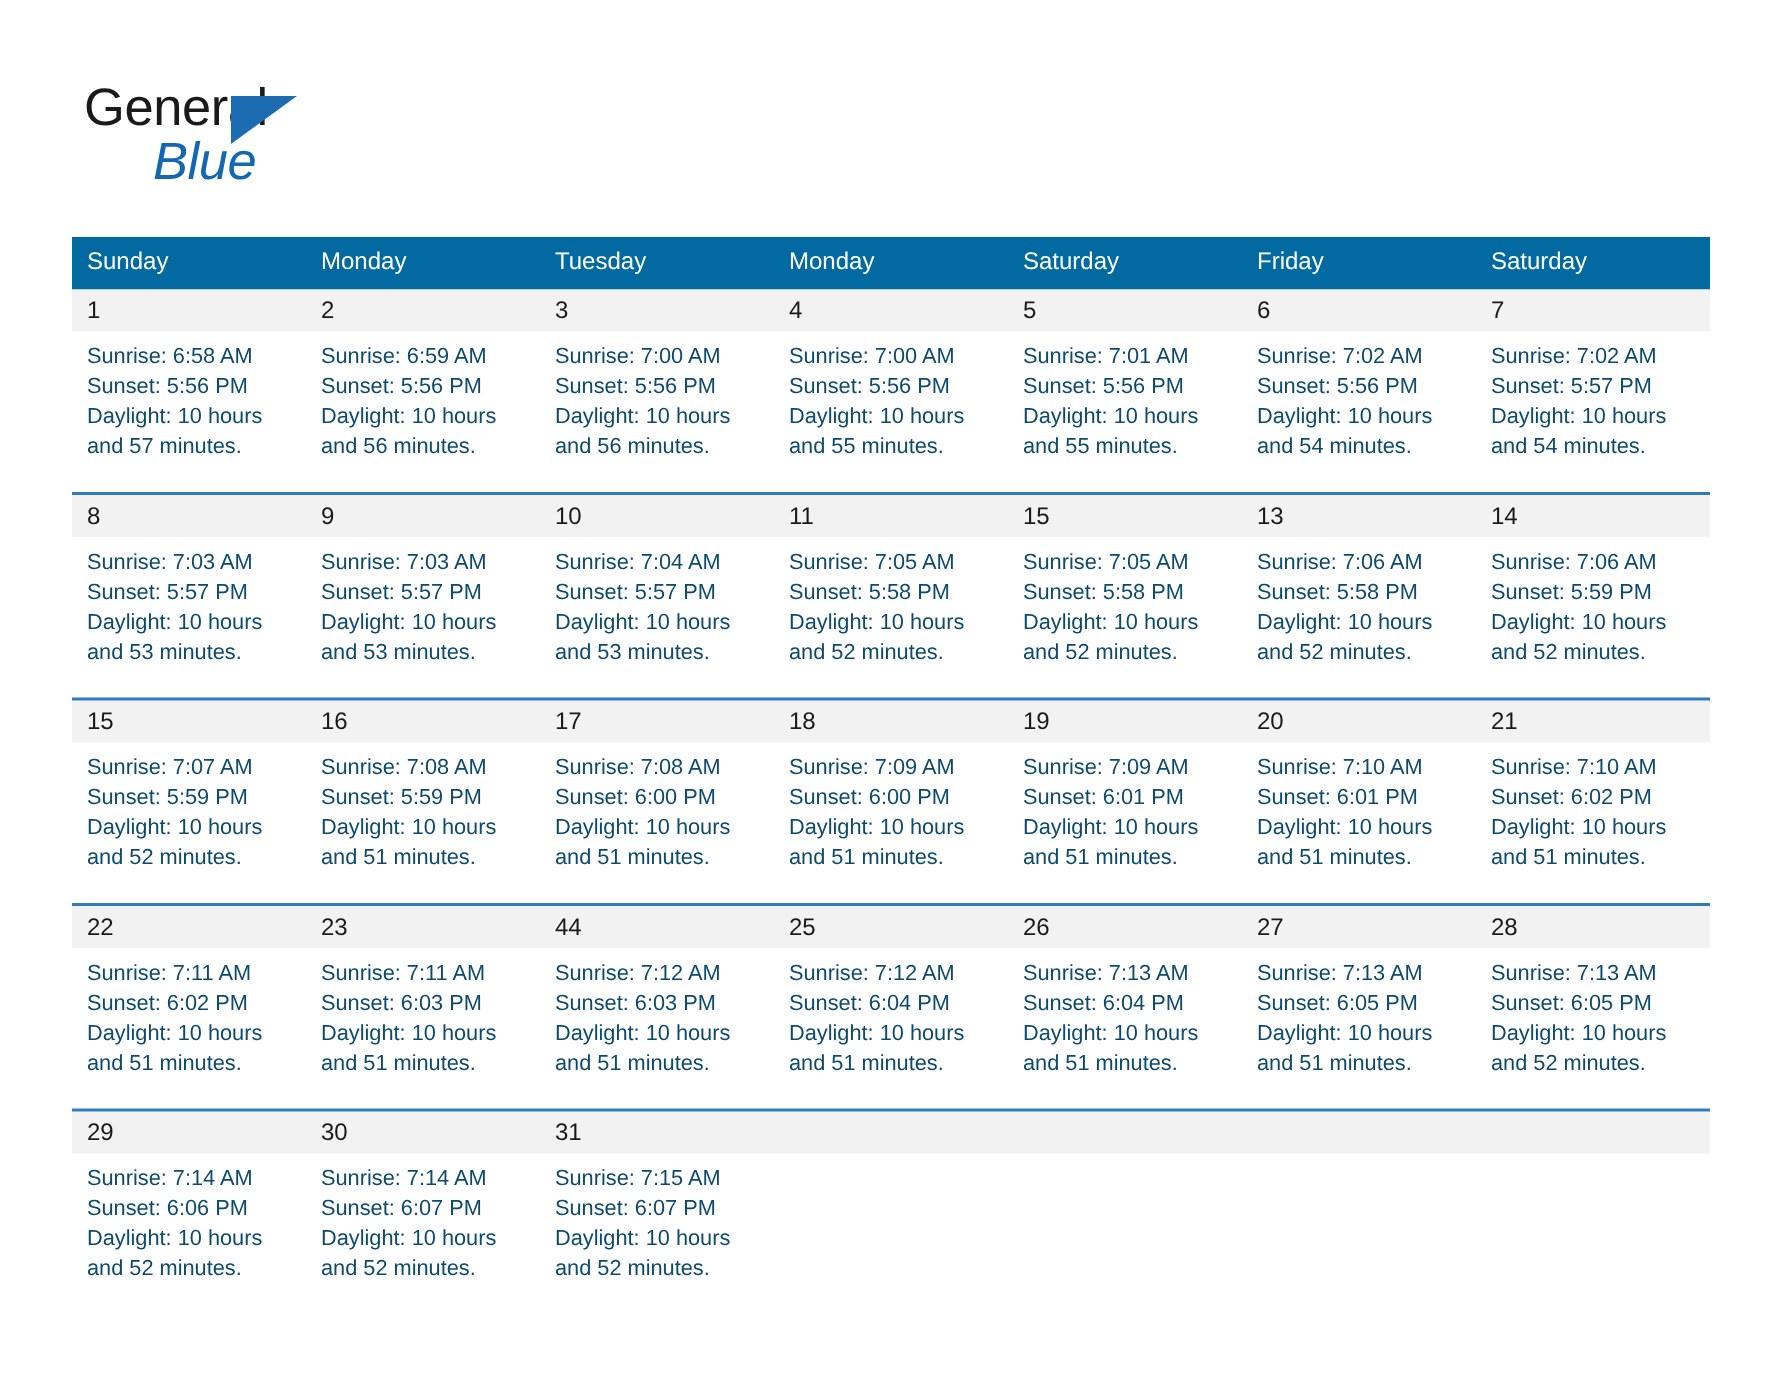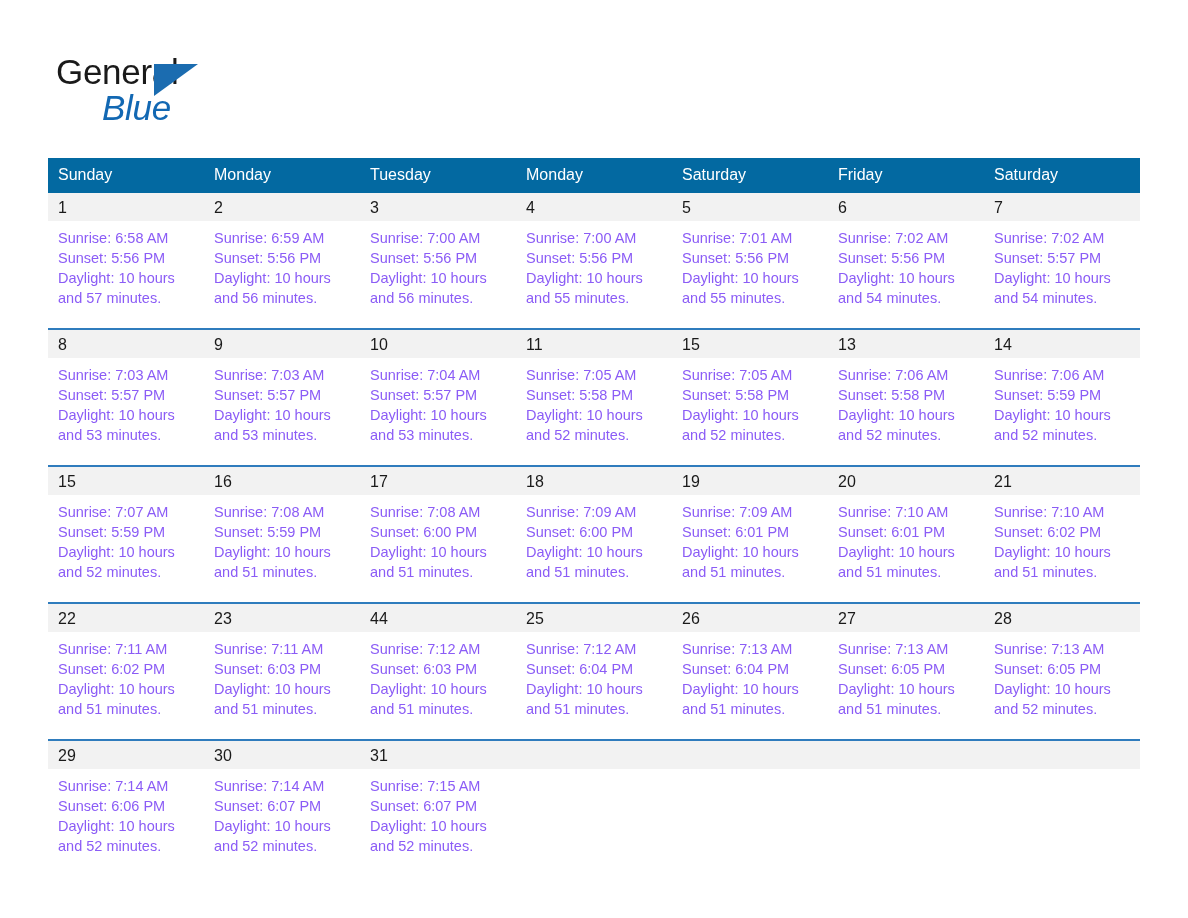--- a/index.html
+++ b/index.html
@@ -139,21 +139,21 @@
   }
   .daynum {
     font-size: 16px;
     color: #1a1a1a;
     line-height: 22px;
   }
   .dayinfo {
     padding: 7px 8px 0 10px;
     font-size: 14.5px;
     line-height: 20px;
-    color: #8b5cf6;
+    color: #0c4a6e;
   }
   .dayinfo div {
     white-space: nowrap;
   }
 </style>
 </head>
 <body>
 
 <div class="page">
 

